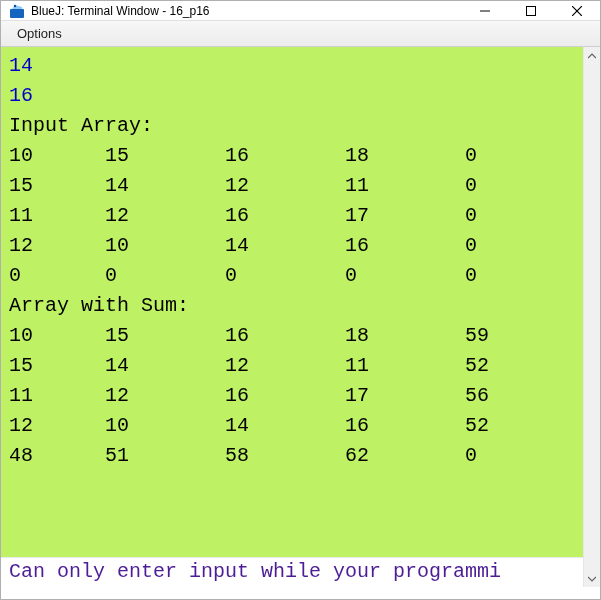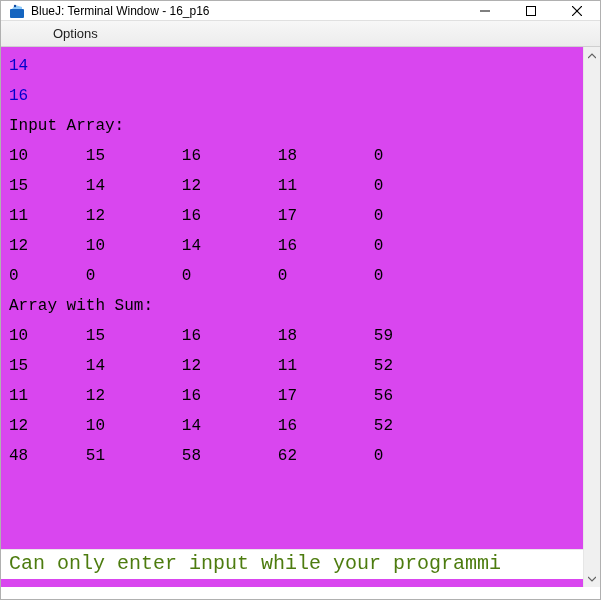--- a/index.html
+++ b/index.html
@@ -51,37 +51,36 @@
       background: linear-gradient(#f7f7f7, #ececec);
       border-bottom: 1px solid #cfcfcf;
       display: flex;
       align-items: center;
       padding: 0 10px;
     }
     .menu-item {
       font-size: 13px;
       color: #222;
       padding: 2px 6px;
-      margin-left: 36px;
     }
     .terminal-wrap {
       position: relative;
       height: calc(100% - 32px - 26px);
       display: flex;
     }
     .terminal {
       flex: 1;
       font-family: "Consolas", "Courier New", monospace;
-      font-size: 16px;
+      font-size: 20px;
       line-height: 30px;
       color: #000;
       padding: 4px 8px 0 8px;
       white-space: pre;
       overflow: hidden;
-      background: #d946ef;
+      background: #bef264;
     }
     .scrollbar {
       width: 17px;
       background: #f0f0f0;
       position: relative;
       border-left: 1px solid #e6e6e6;
     }
     .scroll-arrow {
       position: absolute;
       width: 100%;
@@ -92,27 +91,27 @@
       color: #606060;
       font-size: 9px;
     }
     .scroll-arrow.up { top: 0; }
     .scroll-arrow.down { bottom: 0; }
     .user-input { color: #0000cc; }
     .status-line {
       position: absolute;
       left: 0;
       right: 17px;
-      bottom: 8px;
+      bottom: 0;
       padding: 2px 8px 4px 8px;
       background: #ffffff;
       border-top: 1px solid #e8e8e8;
       font-family: "Consolas", "Courier New", monospace;
       font-size: 20px;
-      color: #4d7c0f;
+      color: #4c1d95;
       white-space: nowrap;
       overflow: hidden;
     }
   </style>
 </head>
 <body>
 
 <div class="titlebar">
   <span class="app-icon">
     <svg viewBox="0 0 16 16" width="16" height="16">

